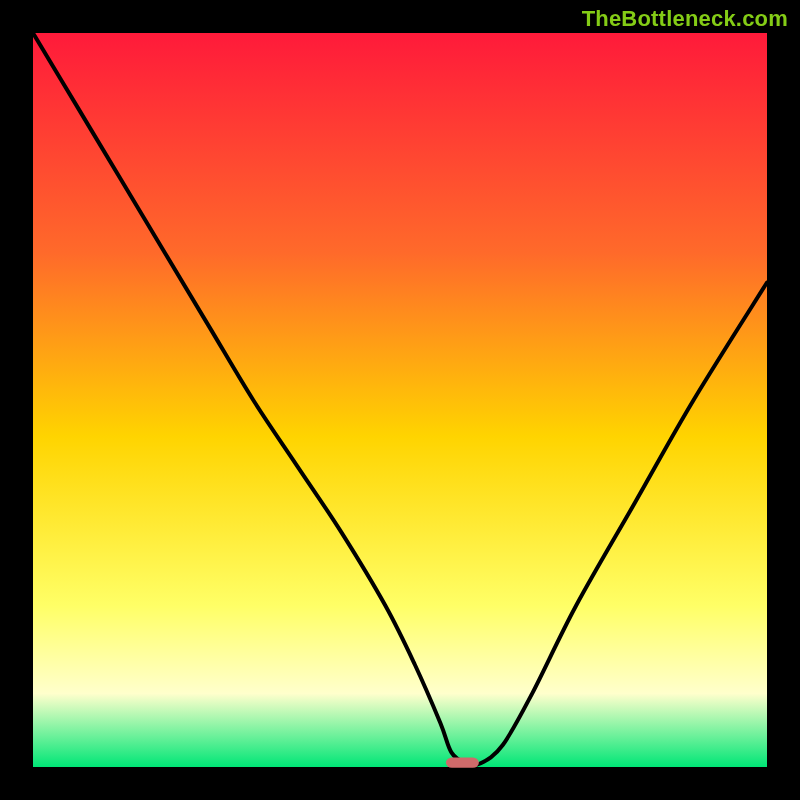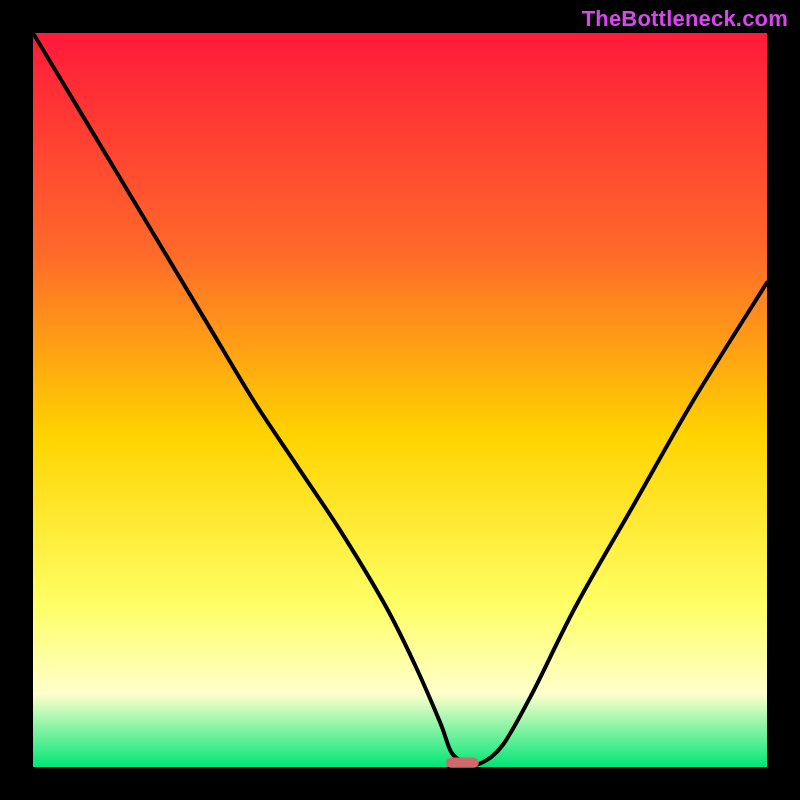--- a/index.html
+++ b/index.html
@@ -16,21 +16,21 @@
     height: 800px;
     background: #000;
   }
   .watermark {
     position: absolute;
     top: 6px;
     right: 12px;
     font-family: Arial, Helvetica, sans-serif;
     font-size: 22px;
     font-weight: 600;
-    color: #d946ef;
+    color: #84cc16;
     letter-spacing: 0.2px;
     user-select: none;
   }
   svg {
     position: absolute;
     left: 0;
     top: 0;
   }
 </style>
 </head>

